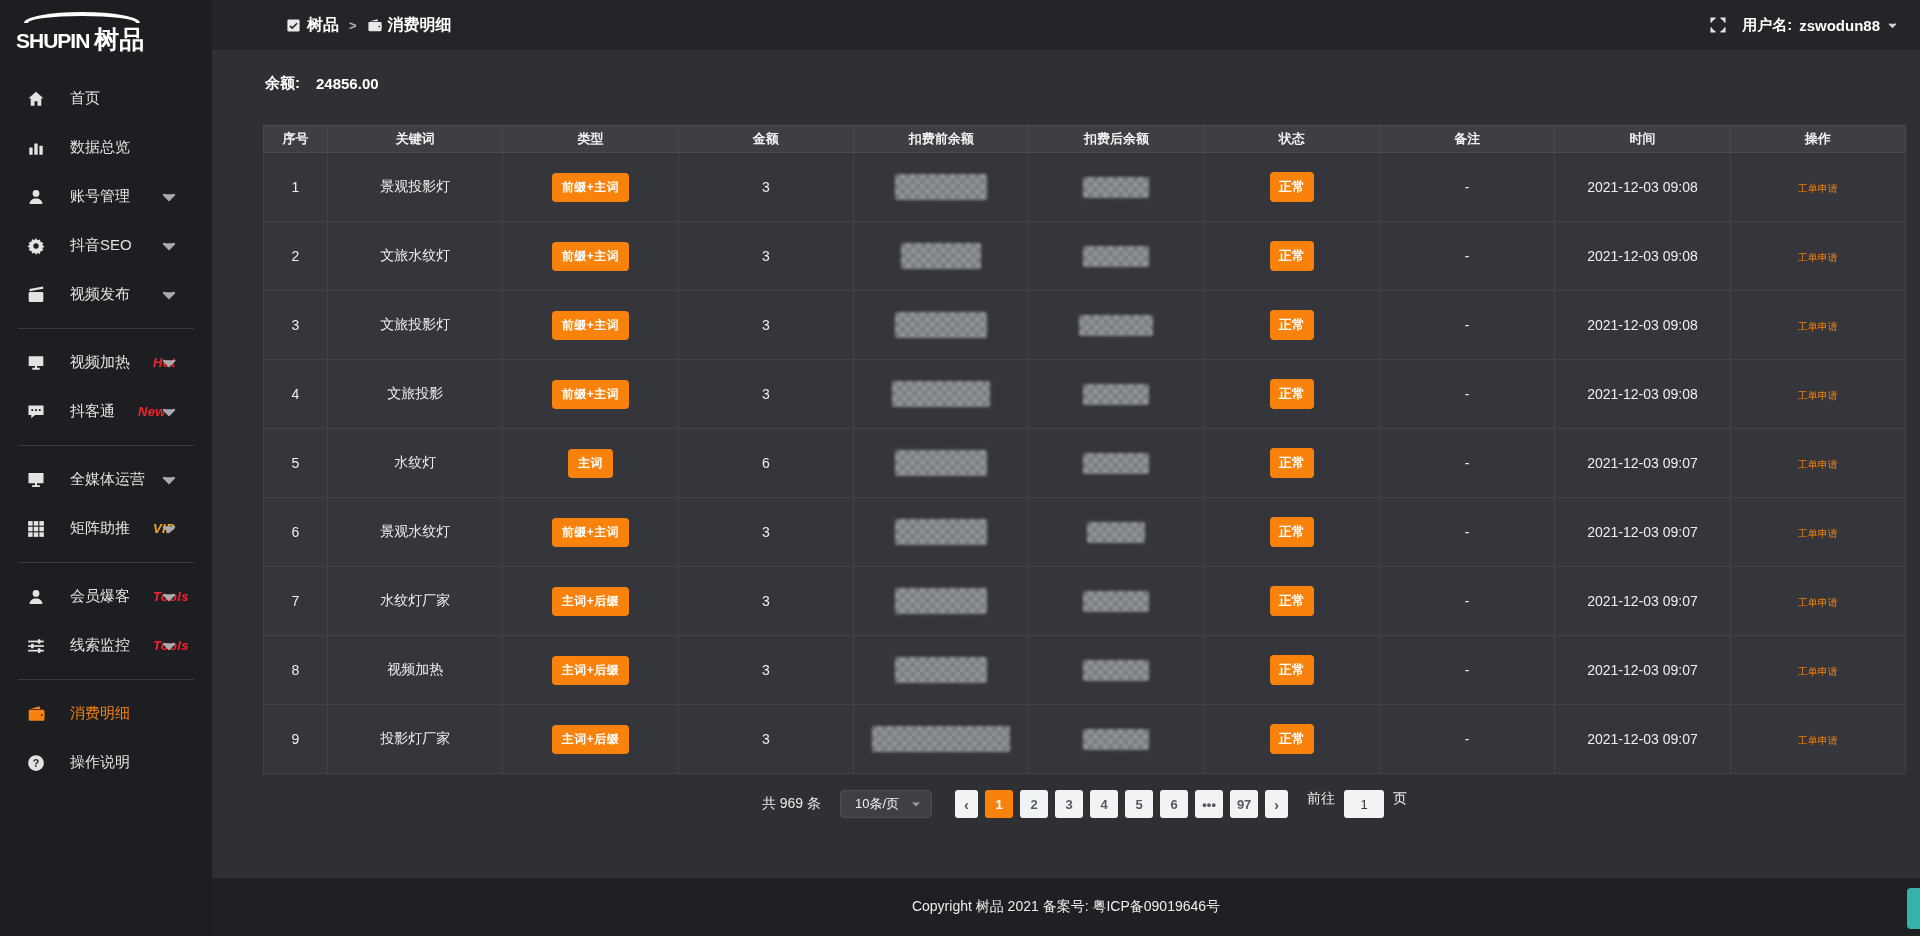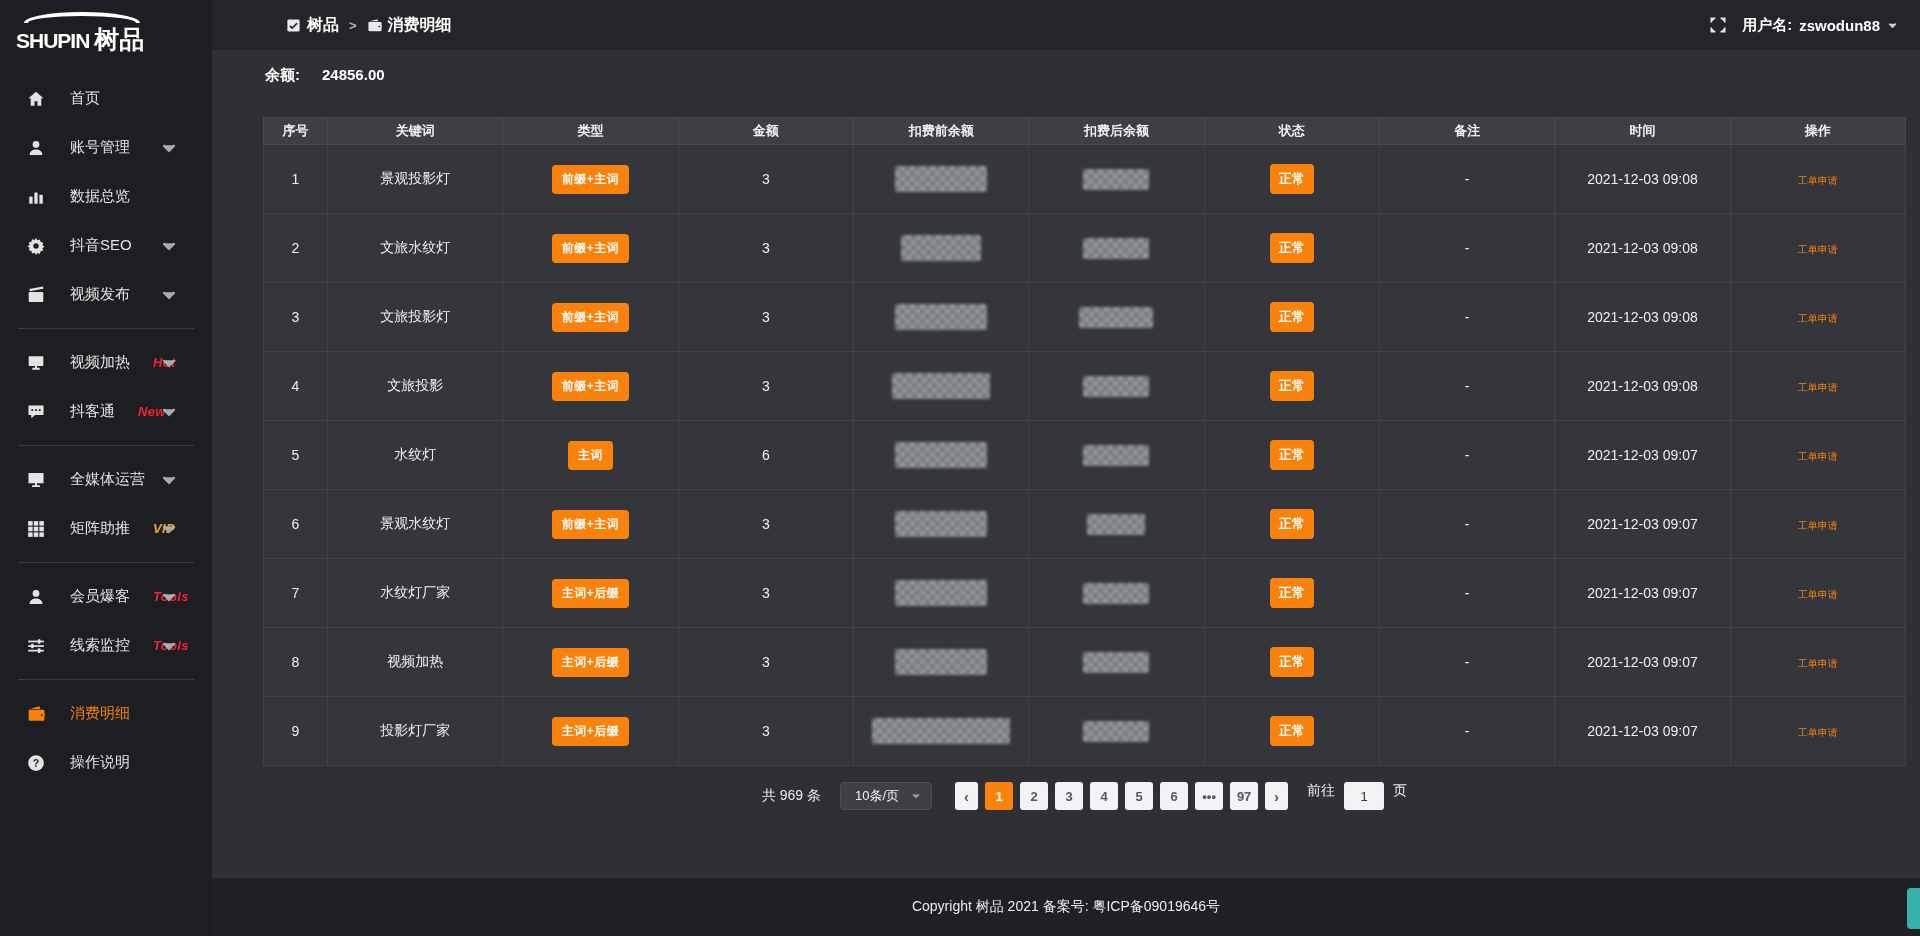--- a/index.html
+++ b/index.html
@@ -35,21 +35,21 @@
   .breadcrumb{display:flex;align-items:center;gap:10px;font-size:16px;font-weight:bold;color:#fff;}
   .crumb{display:flex;align-items:center;gap:6px;cursor:pointer;}
   .crumb .icon{width:15px;height:15px;color:#e8e9ea;}
   .crumb-sep{color:#b5b6b9;font-size:13px;}
   .user-area{display:flex;align-items:center;gap:16px;color:#fff;font-size:15px;}
   .fullscreen{width:16px;height:16px;color:#e2e3e5;cursor:pointer;}
   .user-name{display:flex;align-items:center;gap:7px;cursor:pointer;font-weight:bold;}
   .user-chevron{width:11px;height:11px;color:#cdced1;}
 
   .content{flex:1;padding:0 14px 0 51px;display:flex;flex-direction:column;}
-  .balance{margin:16px 2px 0;font-size:15px;font-weight:bold;color:#fff;display:flex;gap:22px;}
+  .balance{margin:24px 2px 0;font-size:15px;font-weight:bold;color:#fff;display:flex;gap:16px;align-items:center;}
 
   
   table{width:100%;border-collapse:collapse;table-layout:fixed;background:#35363b;margin-top:32px;}
   col.c-index{width:64px;}
   th{height:27px;background:#3e3f45;border:1px solid #4a4b51;
     font-size:13px;font-weight:bold;color:#f2f2f3;padding:0;}
   td{height:69px;border:1px solid #424348;text-align:center;font-size:14px;color:#efefef;padding:0;}
   .type-badge{display:inline-block;background:var(--accent);color:#fff;font-size:12px;
     font-weight:bold;padding:6px 10px;border-radius:4px;letter-spacing:.5px;}
   .status-badge{display:inline-block;background:var(--accent);color:#fff;font-size:13px;
@@ -106,40 +106,40 @@
           <span class="icon">
             <svg viewBox="0 0 16 16">
               <path d="M8 1.6 14.6 7.4h-1.9V14h-3.4v-4H6.7v4H3.3V7.4H1.4Z"></path>
             </svg>
           </span>
           <span class="nav-label">首页</span>
         </div>
         <div class="nav-item">
           <span class="icon">
             <svg viewBox="0 0 16 16">
-              <circle cx="8" cy="4.8" r="3"></circle>
-              <path d="M2.3 14.2c0-3.1 2.6-4.8 5.7-4.8s5.7 1.7 5.7 4.8z"></path>
-            </svg>
-          </span>
-          <span class="nav-label">账号管理</span>
-          <span class="icon nav-chevron">
-            <svg viewBox="0 0 16 16" fill="none" stroke="currentColor" stroke-width="2">
-              <path d="M3 5.5l5 5 5-5"></path>
-            </svg>
-          </span>
-        </div>
-        <div class="nav-item">
-          <span class="icon">
-            <svg viewBox="0 0 16 16">
               <rect x="2" y="7.5" width="3" height="6.5" rx=".5"></rect>
               <rect x="6.5" y="4" width="3" height="10" rx=".5"></rect>
               <rect x="11" y="6" width="3" height="8" rx=".5"></rect>
             </svg>
           </span>
           <span class="nav-label">数据总览</span>
+        </div>
+        <div class="nav-item">
+          <span class="icon">
+            <svg viewBox="0 0 16 16">
+              <circle cx="8" cy="4.8" r="3"></circle>
+              <path d="M2.3 14.2c0-3.1 2.6-4.8 5.7-4.8s5.7 1.7 5.7 4.8z"></path>
+            </svg>
+          </span>
+          <span class="nav-label">账号管理</span>
+          <span class="icon nav-chevron">
+            <svg viewBox="0 0 16 16" fill="none" stroke="currentColor" stroke-width="2">
+              <path d="M3 5.5l5 5 5-5"></path>
+            </svg>
+          </span>
         </div>
         <div class="nav-item">
           <span class="icon">
             <svg viewBox="0 0 16 16">
               <path d="M8 .9l1.2 2 2.3-.7.6 2.3 2.3.6-.7 2.3 2 1.2-2 1.2.7 2.3-2.3.6-.6 2.3-2.3-.7L8 16l-1.2-2-2.3.7-.6-2.3-2.3-.6.7-2.3-2-1.2 2-1.2-.7-2.3 2.3-.6.6-2.3 2.3.7z"></path>
               <circle cx="8" cy="8" r="2.4" fill="#1d1e21"></circle>
             </svg>
           </span>
           <span class="nav-label">抖音SEO</span>
           <span class="icon nav-chevron">

